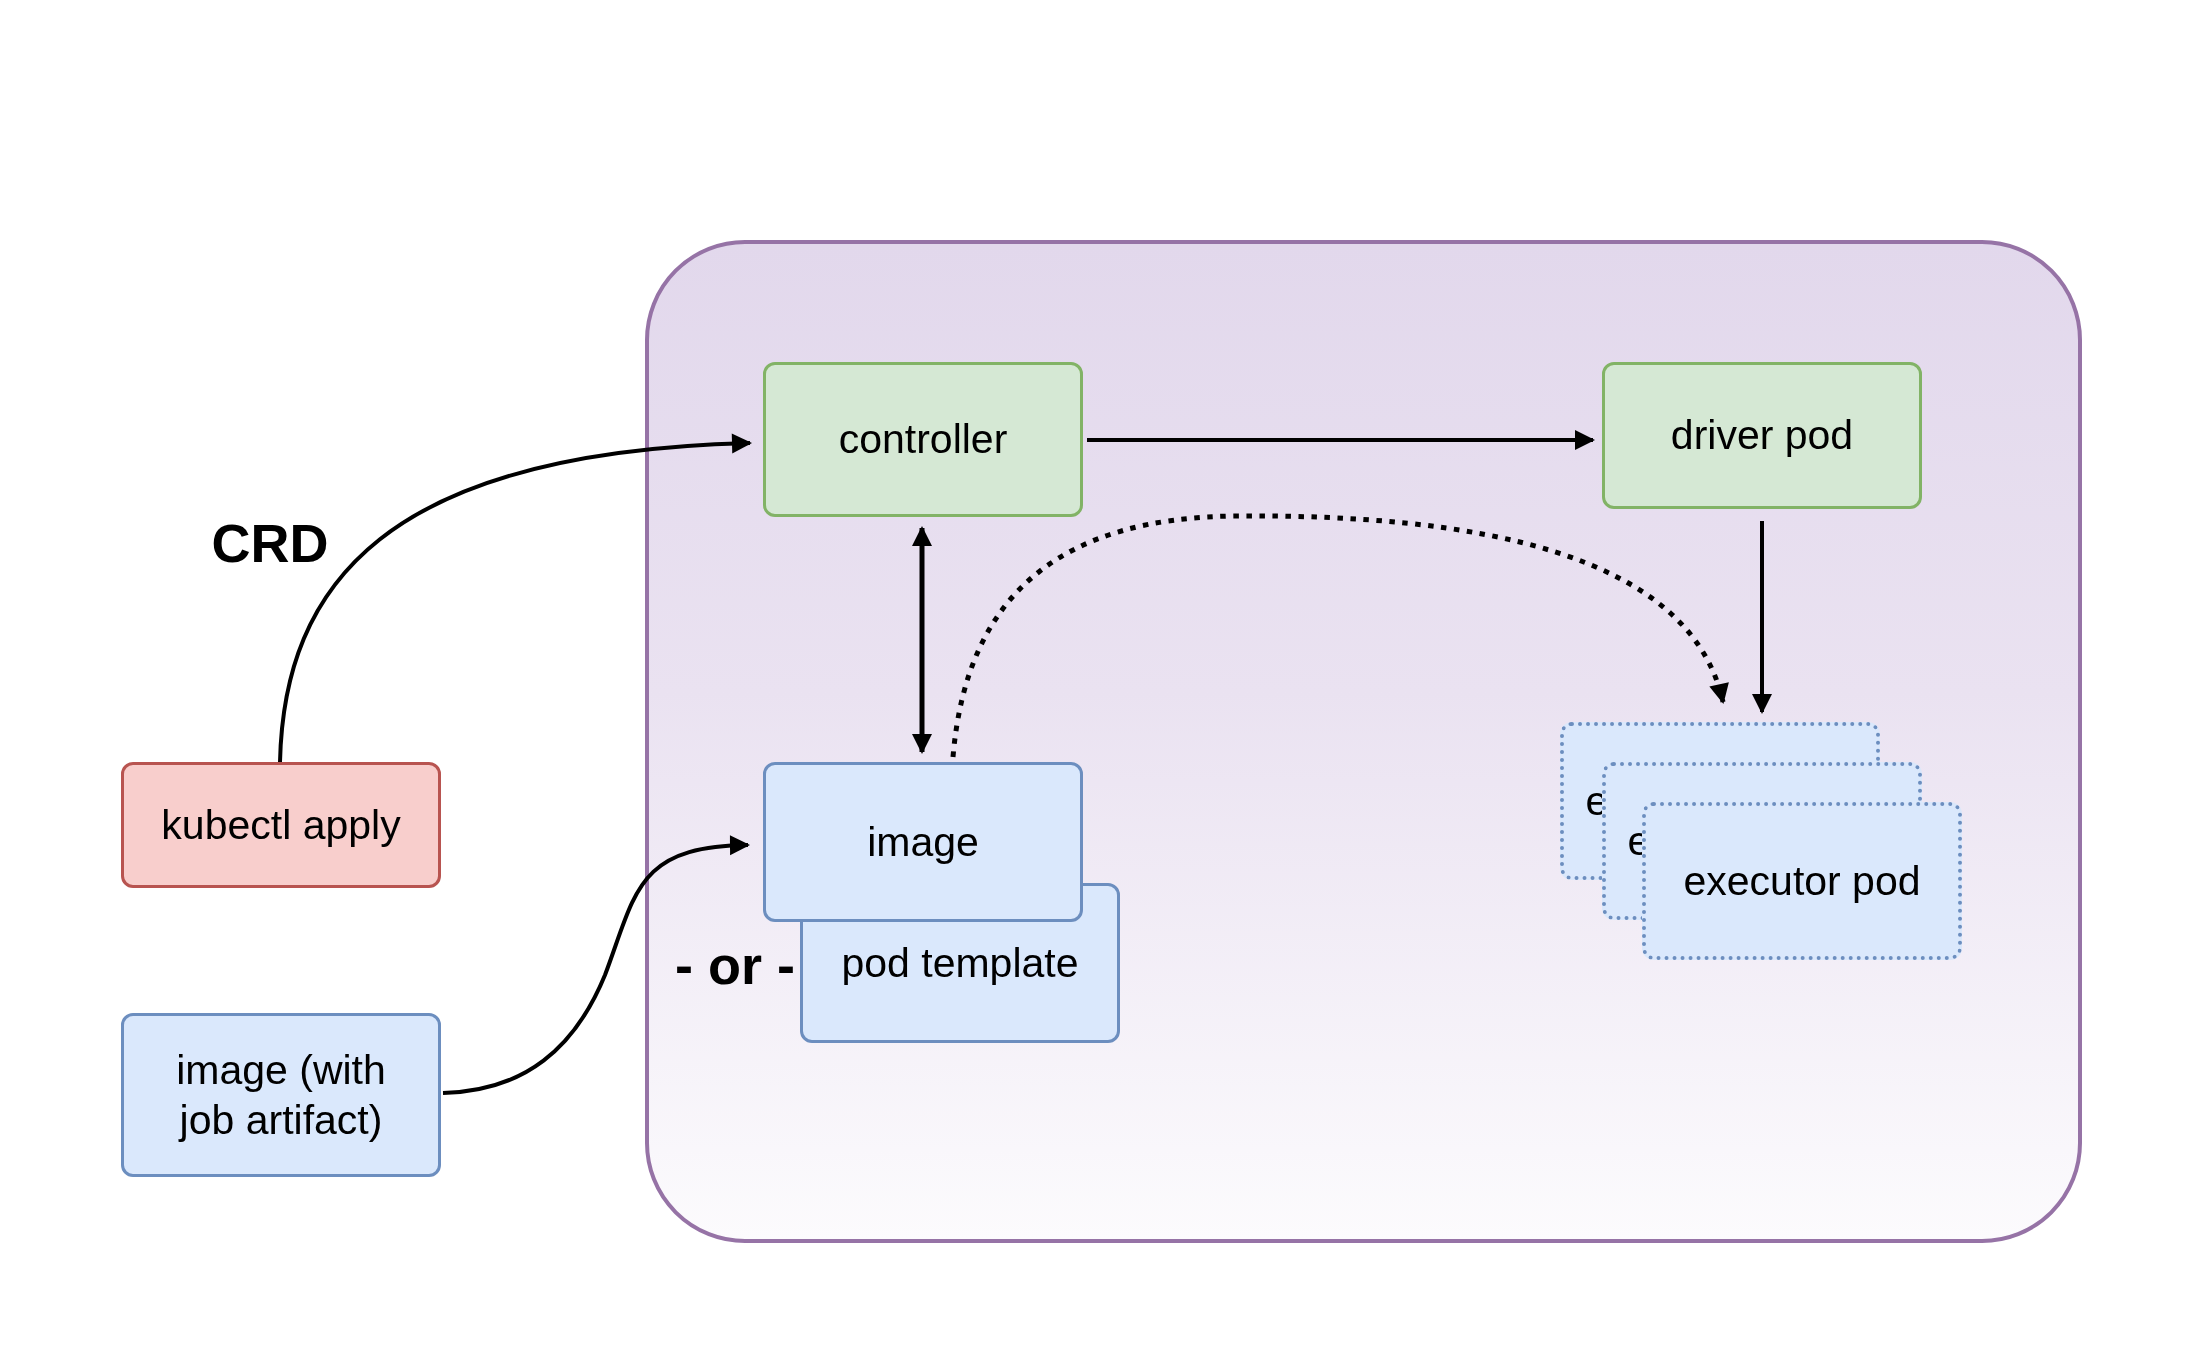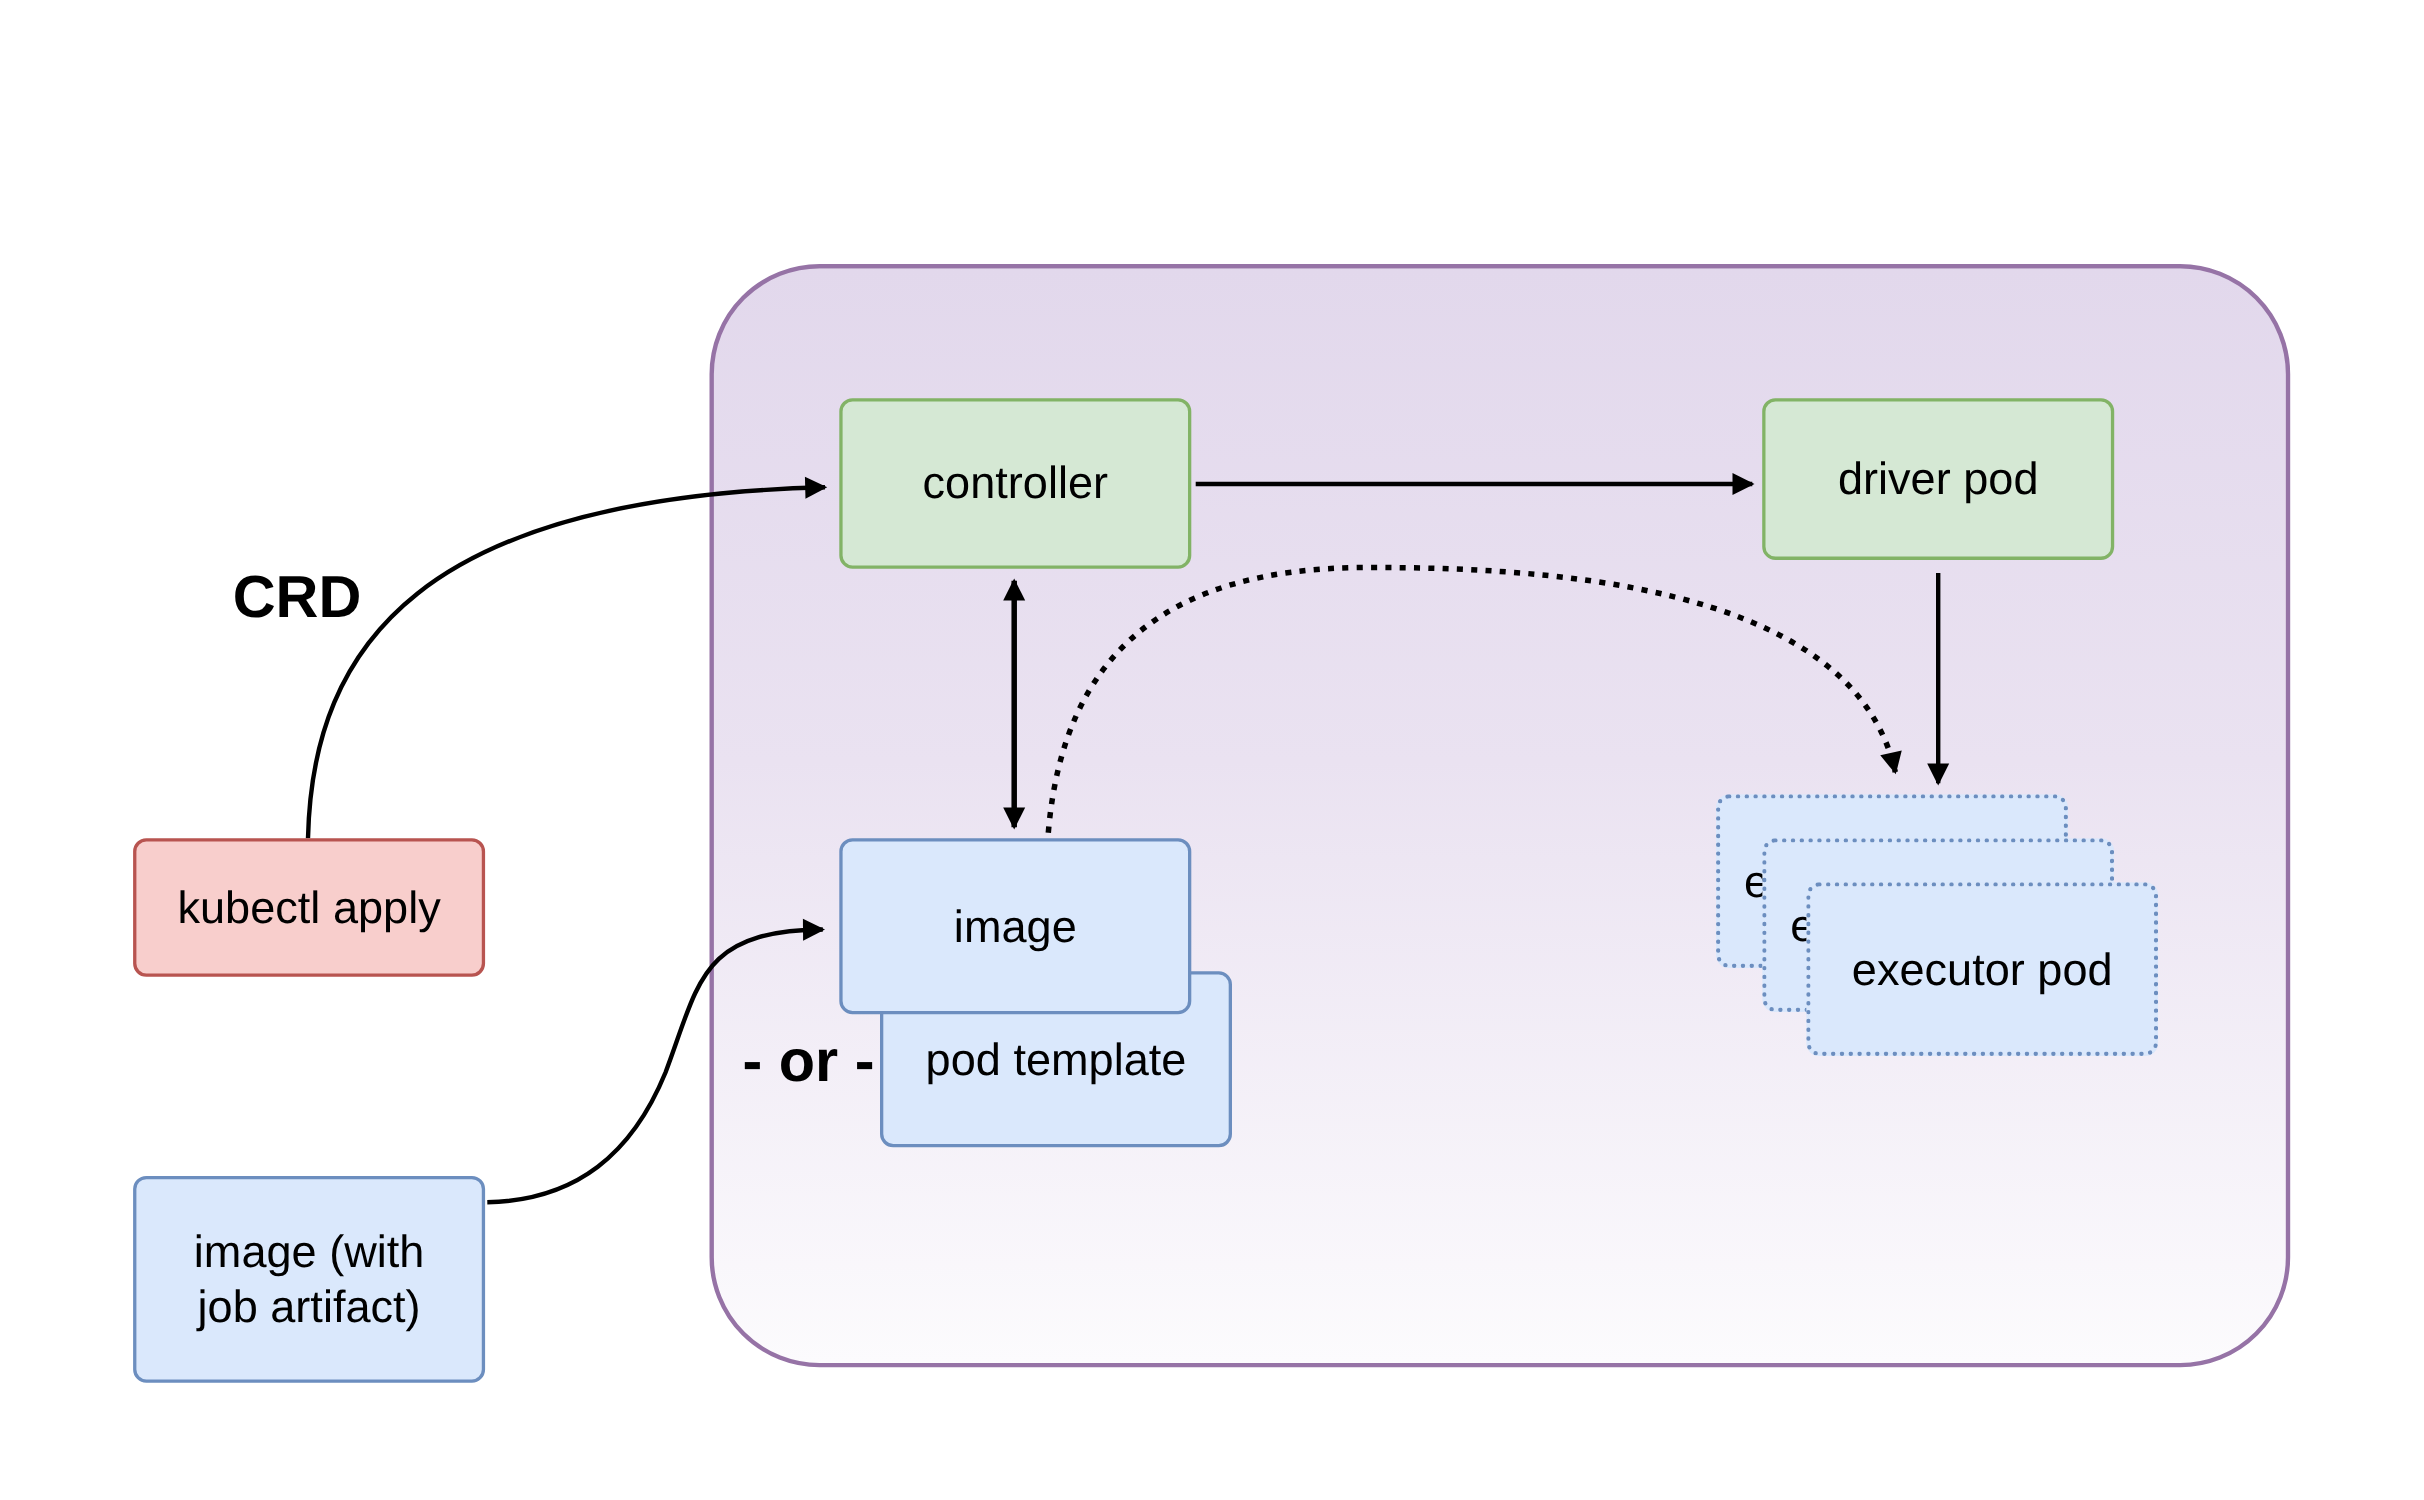--- a/index.html
+++ b/index.html
@@ -48,21 +48,21 @@
     border-radius: 12px;
   }
   .node-green  { background: #d5e8d4; border: 3px solid #82b366; }
   .node-blue   { background: #dae8fc; border: 3px solid #6c8ebf; }
   .node-red    { background: #f8cecc; border: 3px solid #b85450; }
   .node-dotted { background: #dae8fc; border: 4px dotted #6c8ebf; }
 
   .node-controller { left: 763px;  top: 362px;  height: 155px; }
   .node-driver     { left: 1602px; top: 362px;  height: 147px; }
   .node-kubectl    { left: 121px;  top: 762px;  height: 126px; }
-  .node-artifact   { left: 121px;  top: 1069px; height: 188px; padding: 0 24px; }
+  .node-artifact   { left: 121px;  top: 1013px; height: 164px; padding: 0 24px; }
   .node-image      { left: 763px;  top: 762px;  height: 160px; }
   .node-podtpl     { left: 800px;  top: 883px;  height: 160px; }
 
   .node-exec-back  { left: 1560px; top: 722px; height: 158px; }
   .node-exec-mid   { left: 1602px; top: 762px; height: 158px; }
   .node-exec-front { left: 1642px; top: 802px; height: 158px; }
   .exec-shift { position: relative; left: -16px; white-space: nowrap; }
 
   .edge-label {
     position: absolute;

